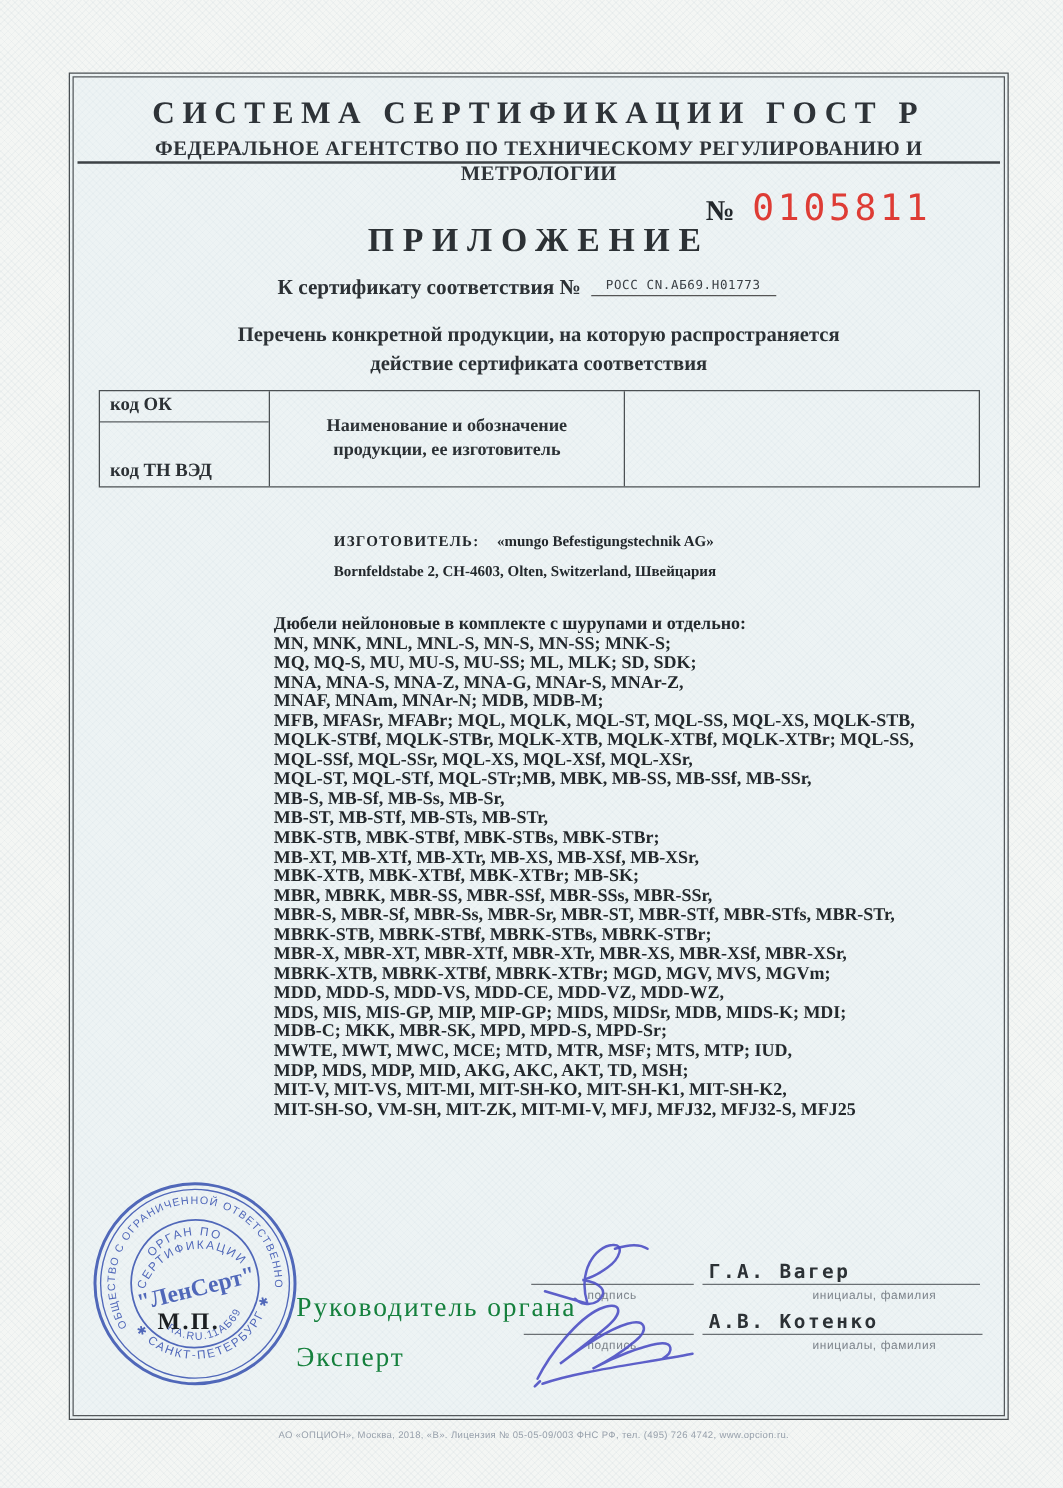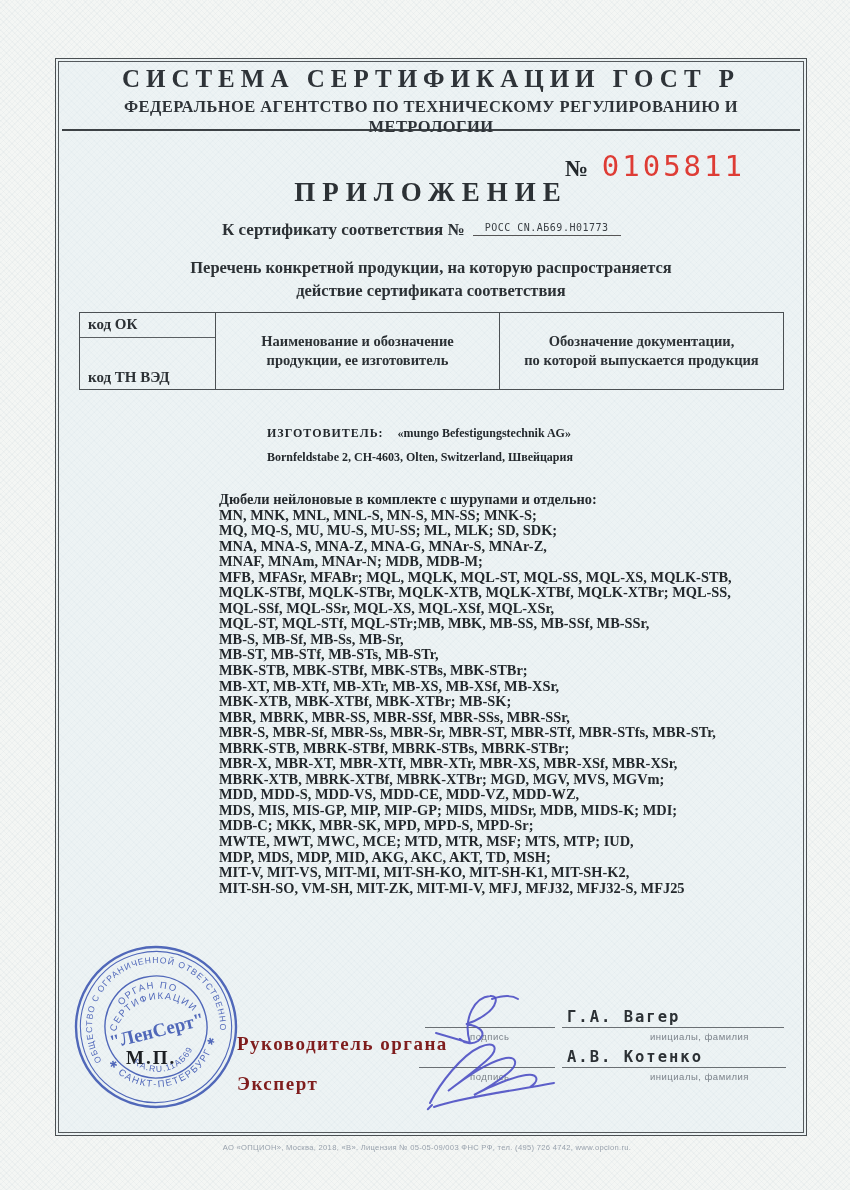--- a/index.html
+++ b/index.html
@@ -15,21 +15,21 @@
   .sheet{position:absolute;inset:0;}
   
   .frame{
     position:absolute;left:55px;top:58px;width:750px;height:1076px;
     border:1px solid #4a4f52;background:rgba(226,238,244,.38);
   }
   .frame-inner{position:absolute;inset:2px;border:1px solid #54595c;}
   .content{position:absolute;inset:3px;}
   
   .hdr{position:absolute;left:0;top:0;width:100%;height:64px;border-bottom:2px solid #3d4245;text-align:center;}
-  .hdr-title{font-size:25px;font-weight:bold;letter-spacing:6px;color:#2e3338;}
+  .hdr-title{margin-top:12px;font-size:25px;font-weight:bold;letter-spacing:6px;color:#2e3338;}
   .hdr-sub{margin-top:4px;font-size:16.5px;font-weight:bold;letter-spacing:.4px;color:#2e3338;}
   
   .numline{position:absolute;right:55px;top:84px;white-space:nowrap;}
   .num-label{font-size:23px;color:#23282c;font-weight:bold;}
   .num-value{font-family:"DejaVu Sans Mono", monospace;font-size:29px;color:#de3c35;letter-spacing:3px;margin-left:14px;}
   
   .doc-title{position:absolute;left:0;top:112px;width:100%;text-align:center;
     font-size:27px;font-weight:bold;letter-spacing:7px;color:#2c3135;}
   .certline{position:absolute;left:160px;top:155px;white-space:nowrap;}
   .cert-label{font-size:17px;font-weight:bold;color:#2c3135;}
@@ -50,21 +50,21 @@
   .manu{position:absolute;left:176px;top:356px;font-size:12px;font-weight:bold;color:#23282c;line-height:24px;margin-left:29px;}
   .manu .lbl{letter-spacing:1px;}
   .manu .nm{margin-left:14px;}
   .plist{position:absolute;left:157px;top:427px;font-size:14.4px;font-weight:bold;color:#23282c;line-height:15.55px;white-space:nowrap;}
   .pline{height:15.55px;}
   
   .stamp{position:absolute;left:8px;top:876px;width:172px;height:172px;transform:rotate(-14deg);opacity:.88;}
   .stamp text{fill:#3b55b2;}
   .mp{position:absolute;left:64px;top:982px;font-size:19px;font-weight:bold;color:#1c1f22;letter-spacing:2px;}
   
-  .sig-label{position:absolute;font-size:19px;font-weight:bold;color:#7f1d1d;letter-spacing:1.5px;white-space:nowrap;}
+  .sig-label{position:absolute;font-size:22px;font-weight:normal;color:#15803d;letter-spacing:1.5px;white-space:nowrap;}
   .sl-head{left:175px;top:968px;} .sl-exp{left:175px;top:1008px;}
   .sline{position:absolute;border-bottom:1px solid #6a6f73;}
   .s1a{left:363px;top:962px;width:130px;} .s1b{left:500px;top:962px;width:222px;}
   .s2a{left:357px;top:1002px;width:136px;} .s2b{left:500px;top:1002px;width:224px;}
   .scap{position:absolute;font-family:"Liberation Sans", sans-serif;font-size:9.5px;color:#7b828a;letter-spacing:.5px;}
   .c1a{left:408px;top:966px;} .c1b{left:588px;top:966px;}
   .c2a{left:408px;top:1006px;} .c2b{left:588px;top:1006px;}
   .sname{position:absolute;font-family:"DejaVu Sans Mono", monospace;font-size:15.5px;font-weight:bold;color:#2c3135;letter-spacing:2px;white-space:nowrap;}
   .n1{left:505px;top:943px;} .n2{left:505px;top:983px;}
   .autograph{position:absolute;}
@@ -102,26 +102,20 @@
 
         <div class="tbl">
           <div class="tbl-c1">
             <div class="cell top">код ОК</div>
             <div class="cell">код ТН ВЭД</div>
           </div>
           <div class="tbl-c2">
             <div class="tbl-mid">
               <div>Наименование и обозначение</div>
               <div>продукции, ее изготовитель</div>
-            </div>
-          </div>
-          <div class="tbl-c3">
-            <div class="tbl-mid">
-              <div>Обозначение документации,</div>
-              <div>по которой выпускается продукция</div>
             </div>
           </div>
         </div>
 
         <div class="manu">
           <div>
             <span class="lbl">ИЗГОТОВИТЕЛЬ:</span><span class="nm">«mungo Befestigungstechnik AG»</span>
           </div>
           <div>Bornfeldstabe 2, CH-4603, Olten, Switzerland, Швейцария</div>
         </div>

